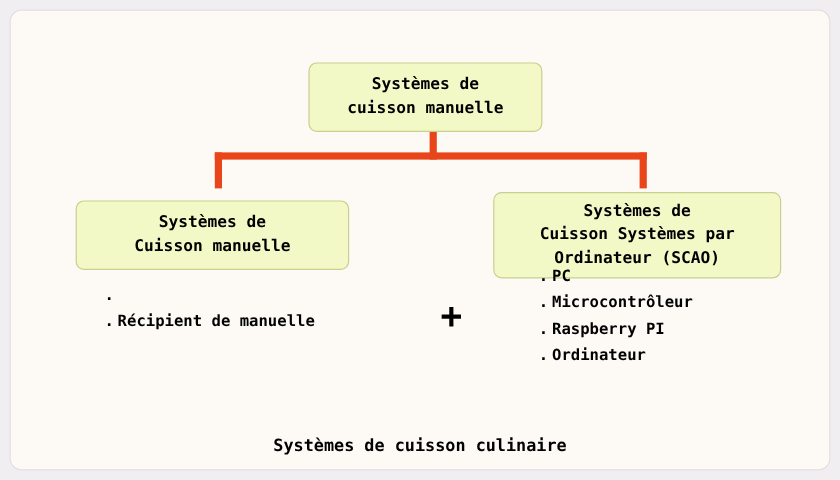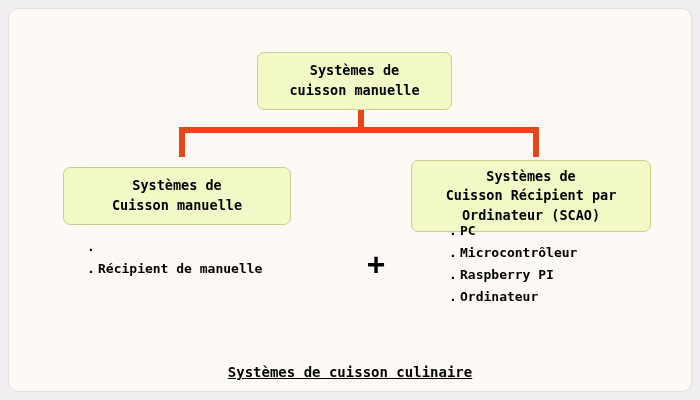--- a/index.html
+++ b/index.html
@@ -101,21 +101,21 @@
     <span>cuisson manuelle</span>
   </div>
 
   <div class="node" style="left:54px; top:141px; width:228px; height:58px;">
     <span>Systèmes de</span>
     <span>Cuisson manuelle</span>
   </div>
 
   <div class="node" style="left:402px; top:134px; width:240px; height:72px;">
     <span>Systèmes de</span>
-    <span>Cuisson Récipient par</span>
+    <span>Cuisson Systèmes par</span>
     <span>Ordinateur (SCAO)</span>
   </div>
 
   <div class="bullet-list" style="left:78px; top:231px;">
     <div class="bullet-item">
       <span class="bullet-dot">.</span>
     </div>
     <div class="bullet-item">
       <span class="bullet-dot">.</span>
       <span>Récipient de manuelle</span>
@@ -136,15 +136,15 @@
     <div class="bullet-item">
       <span class="bullet-dot">.</span>
       <span>Raspberry PI</span>
     </div>
     <div class="bullet-item">
       <span class="bullet-dot">.</span>
       <span>Ordinateur</span>
     </div>
   </div>
 
-  <div class="caption" style="top:355px; left:0;text-decoration:underline;">Systèmes de cuisson culinaire</div>
+  <div class="caption" style="top:355px; left:0;">Systèmes de cuisson culinaire</div>
 
 </div>
 
 </body></html>

